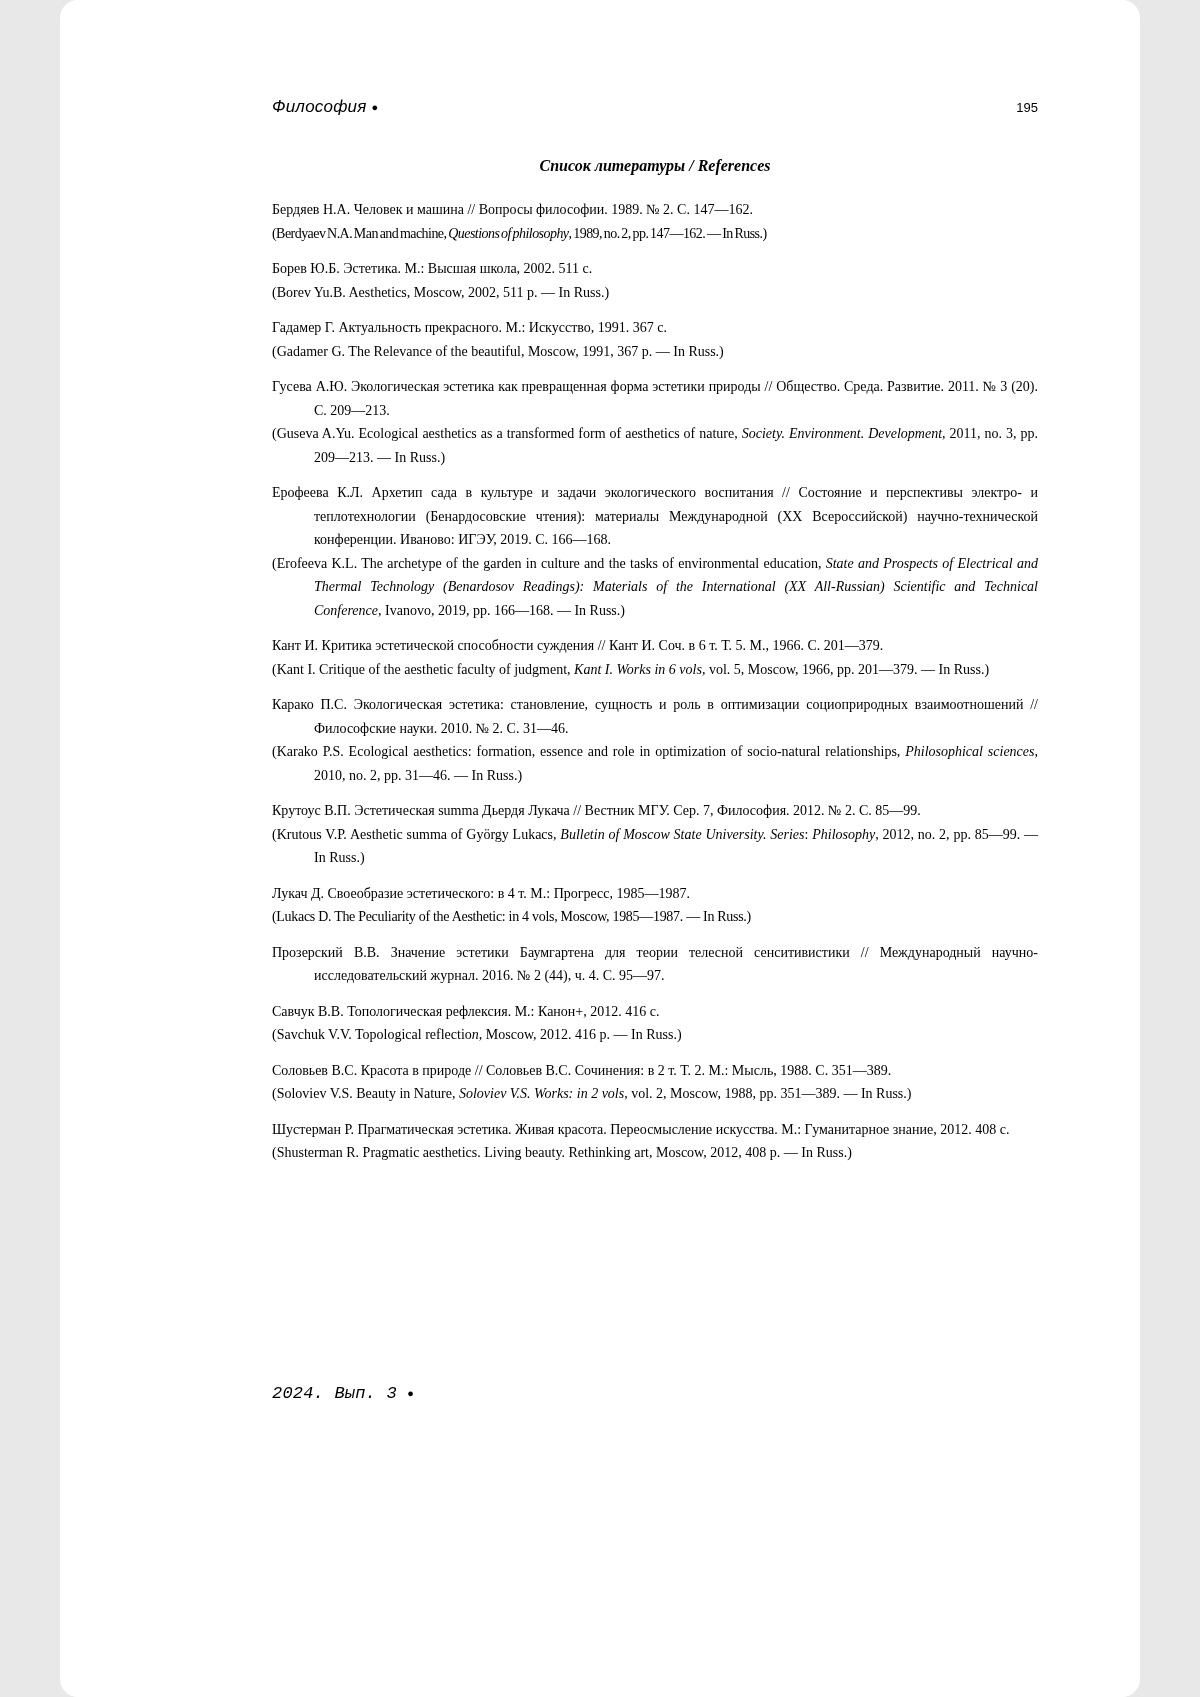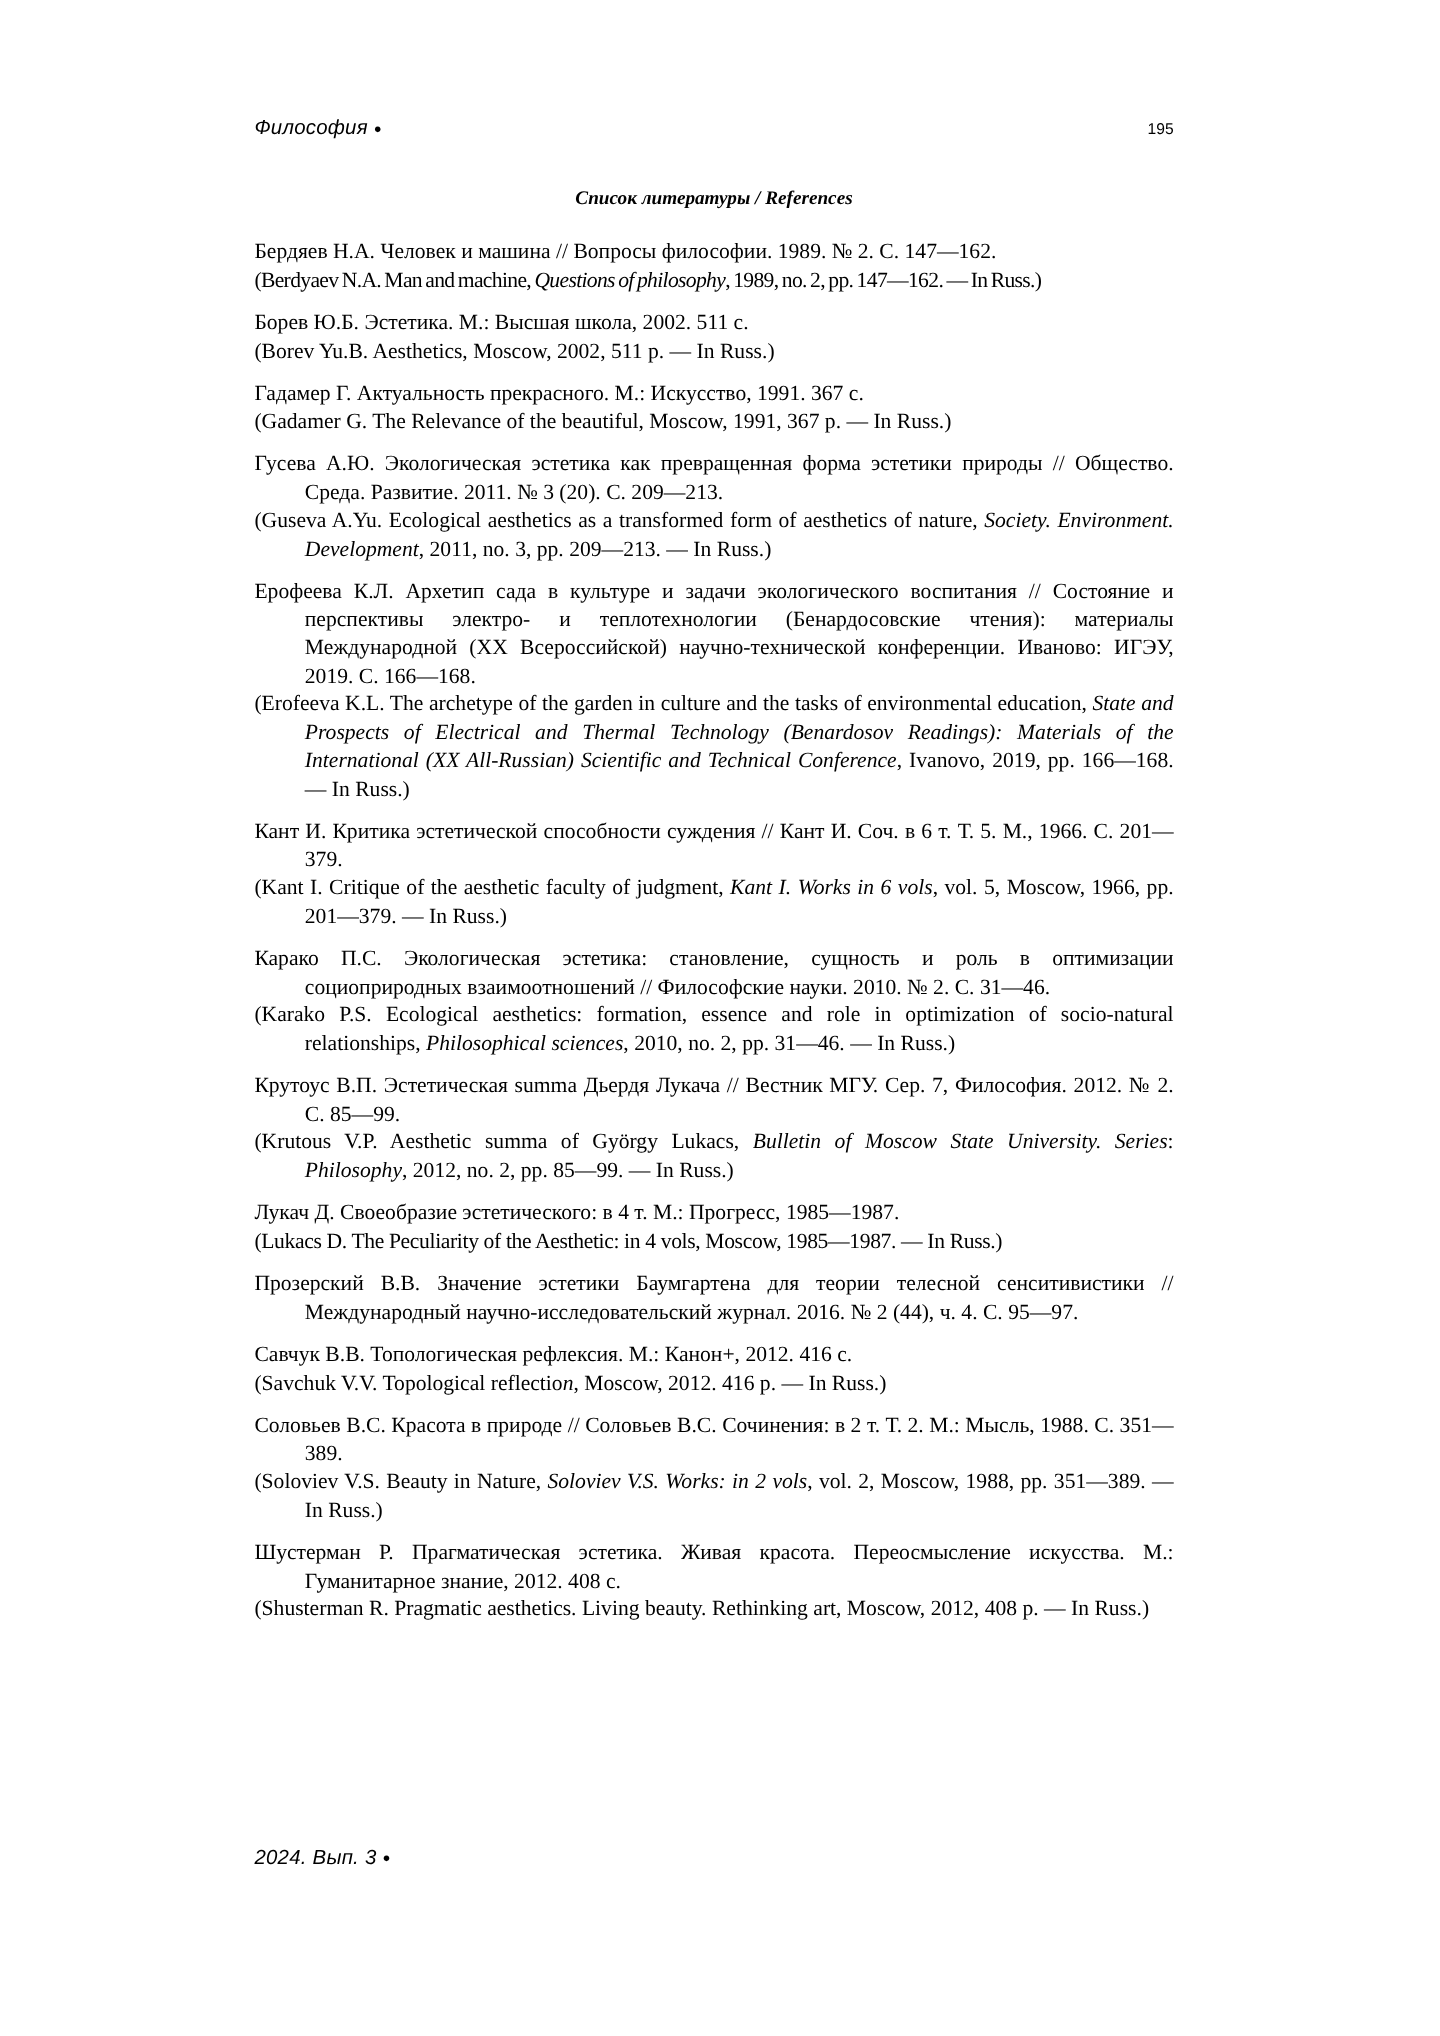--- a/index.html
+++ b/index.html
@@ -1,23 +1,24 @@
 <!DOCTYPE html>
 <html lang="ru"><head>
 <meta charset="utf-8">
 <style>
   html,body { margin:0; padding:0; background:#e8e8e8; }
   .page {
     position:relative;
-    width:1200px; height:1697px;
+    width:1080px; height:1697px;
     margin:0 auto;
     background:#ffffff;
     color:#000;
     font-family:"Liberation Serif", serif;
     overflow:hidden;
+    border-radius:18px;
   }
   .content {
     position:absolute;
     left:212px; top:97px;
     width:766px;
   }
   .page-head {
     display:flex;
     justify-content:space-between;
     align-items:baseline;
@@ -34,32 +35,32 @@
     margin-top:40px;
     text-align:center;
     font-weight:bold;
     font-style:italic;
     font-size:16px;
   }
   .refs { margin-top:23px; }
   .ref { margin-bottom:12px; }
   .ref p {
     margin:0;
-    font-size:18px;
+    font-size:14px;
     line-height:23.5px;
     text-align:justify;
     padding-left:42px;
     text-indent:-42px;
   }
   .fit-1 { letter-spacing:-0.55px; word-spacing:-1.2px; }
   .fit-2 { letter-spacing:-0.3px; }
   .page-foot {
     position:absolute;
-    left:212px; top:1538px;
-    font-family:Liberation Sans, sans-serif;
+    left:212px; top:1384px;
+    font-family:Liberation Mono, monospace;
     font-style:italic;
     font-size:17px;
     letter-spacing:0.2px;
   }
 </style>
 </head>
 <body>
 
 <div class="page">
   <div class="content">

